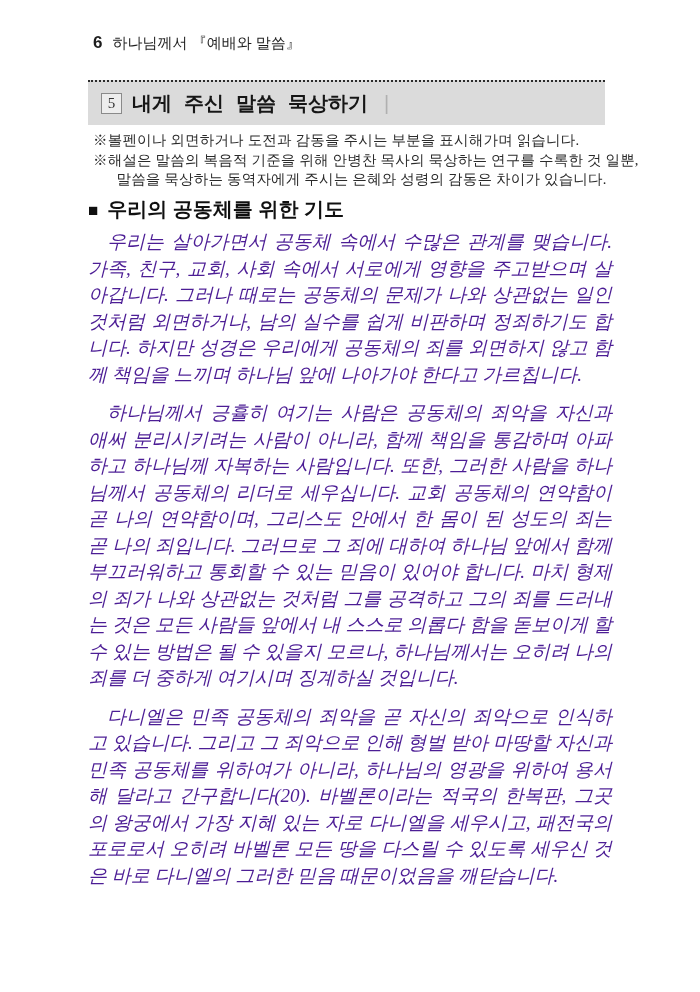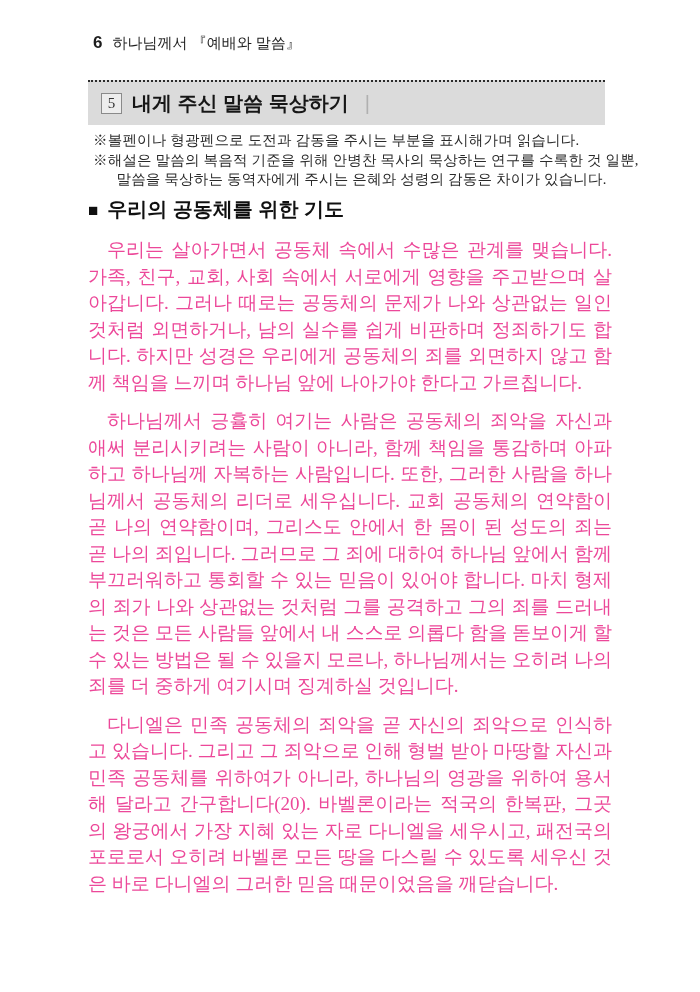--- a/index.html
+++ b/index.html
@@ -62,21 +62,21 @@
     display: inline-flex;
     align-items: center;
     justify-content: center;
     font-family: "Liberation Serif", "DejaVu Serif", serif;
     font-size: 15px;
     color: #333333;
     margin-right: 10px;
     flex: 0 0 auto;
   }
   .box-title {
-    font-family: Liberation Sans, sans-serif;
+    font-family: Liberation Mono, monospace;
     font-weight: bold;
     font-size: 20px;
     color: #161616;
     white-space: nowrap;
   }
   .box-divider {
     color: #b0b0b0;
     font-size: 20px;
     margin: 0 18px 0 16px;
     font-family: "Liberation Sans", "DejaVu Sans", sans-serif;
@@ -124,47 +124,48 @@
   }
 
   
   .content {
     position: absolute;
     top: 229px;
     left: 88px;
     width: 524px;
   }
   .body-para {
-    margin: 8px 0 12px 0;
+    margin: 0 0 12px 0;
     font-size: 19px;
     line-height: 26.5px;
     text-align: justify;
     text-indent: 19px;
     word-break: break-all;
-    color: #ec4899;
+    color: #4c1d95;
+    font-style: italic;
   }
 </style>
 </head>
 <body>
 
 <div class="page">
 
   <div class="page-header">
     <span class="page-num">6</span>
     <span class="book-title">하나님께서 『예배와 말씀』</span>
   </div>
 
   <div class="meditation-box">
     <span class="num-box">5</span>
     <span class="box-title">내게 주신 말씀 묵상하기</span>
     <span class="box-divider">|</span>
   </div>
 
   <div class="notes">
-    <div class="note-line">※볼펜이나 형광펜으로 도전과 감동을 주시는 부분을 표시해가며 읽습니다.</div>
+    <div class="note-line">※볼펜이나 외면하거나 도전과 감동을 주시는 부분을 표시해가며 읽습니다.</div>
     <div class="note-line">※해설은 말씀의 복음적 기준을 위해 안병찬 목사의 묵상하는 연구를 수록한 것 일뿐,</div>
     <div class="note-line indent">말씀을 묵상하는 동역자에게 주시는 은혜와 성령의 감동은 차이가 있습니다.</div>
   </div>
 
   <h2 class="section-heading">
     <span class="bullet">■</span>
     <span>우리의 공동체를 위한 기도</span>
   </h2>
 
   <div class="content">

